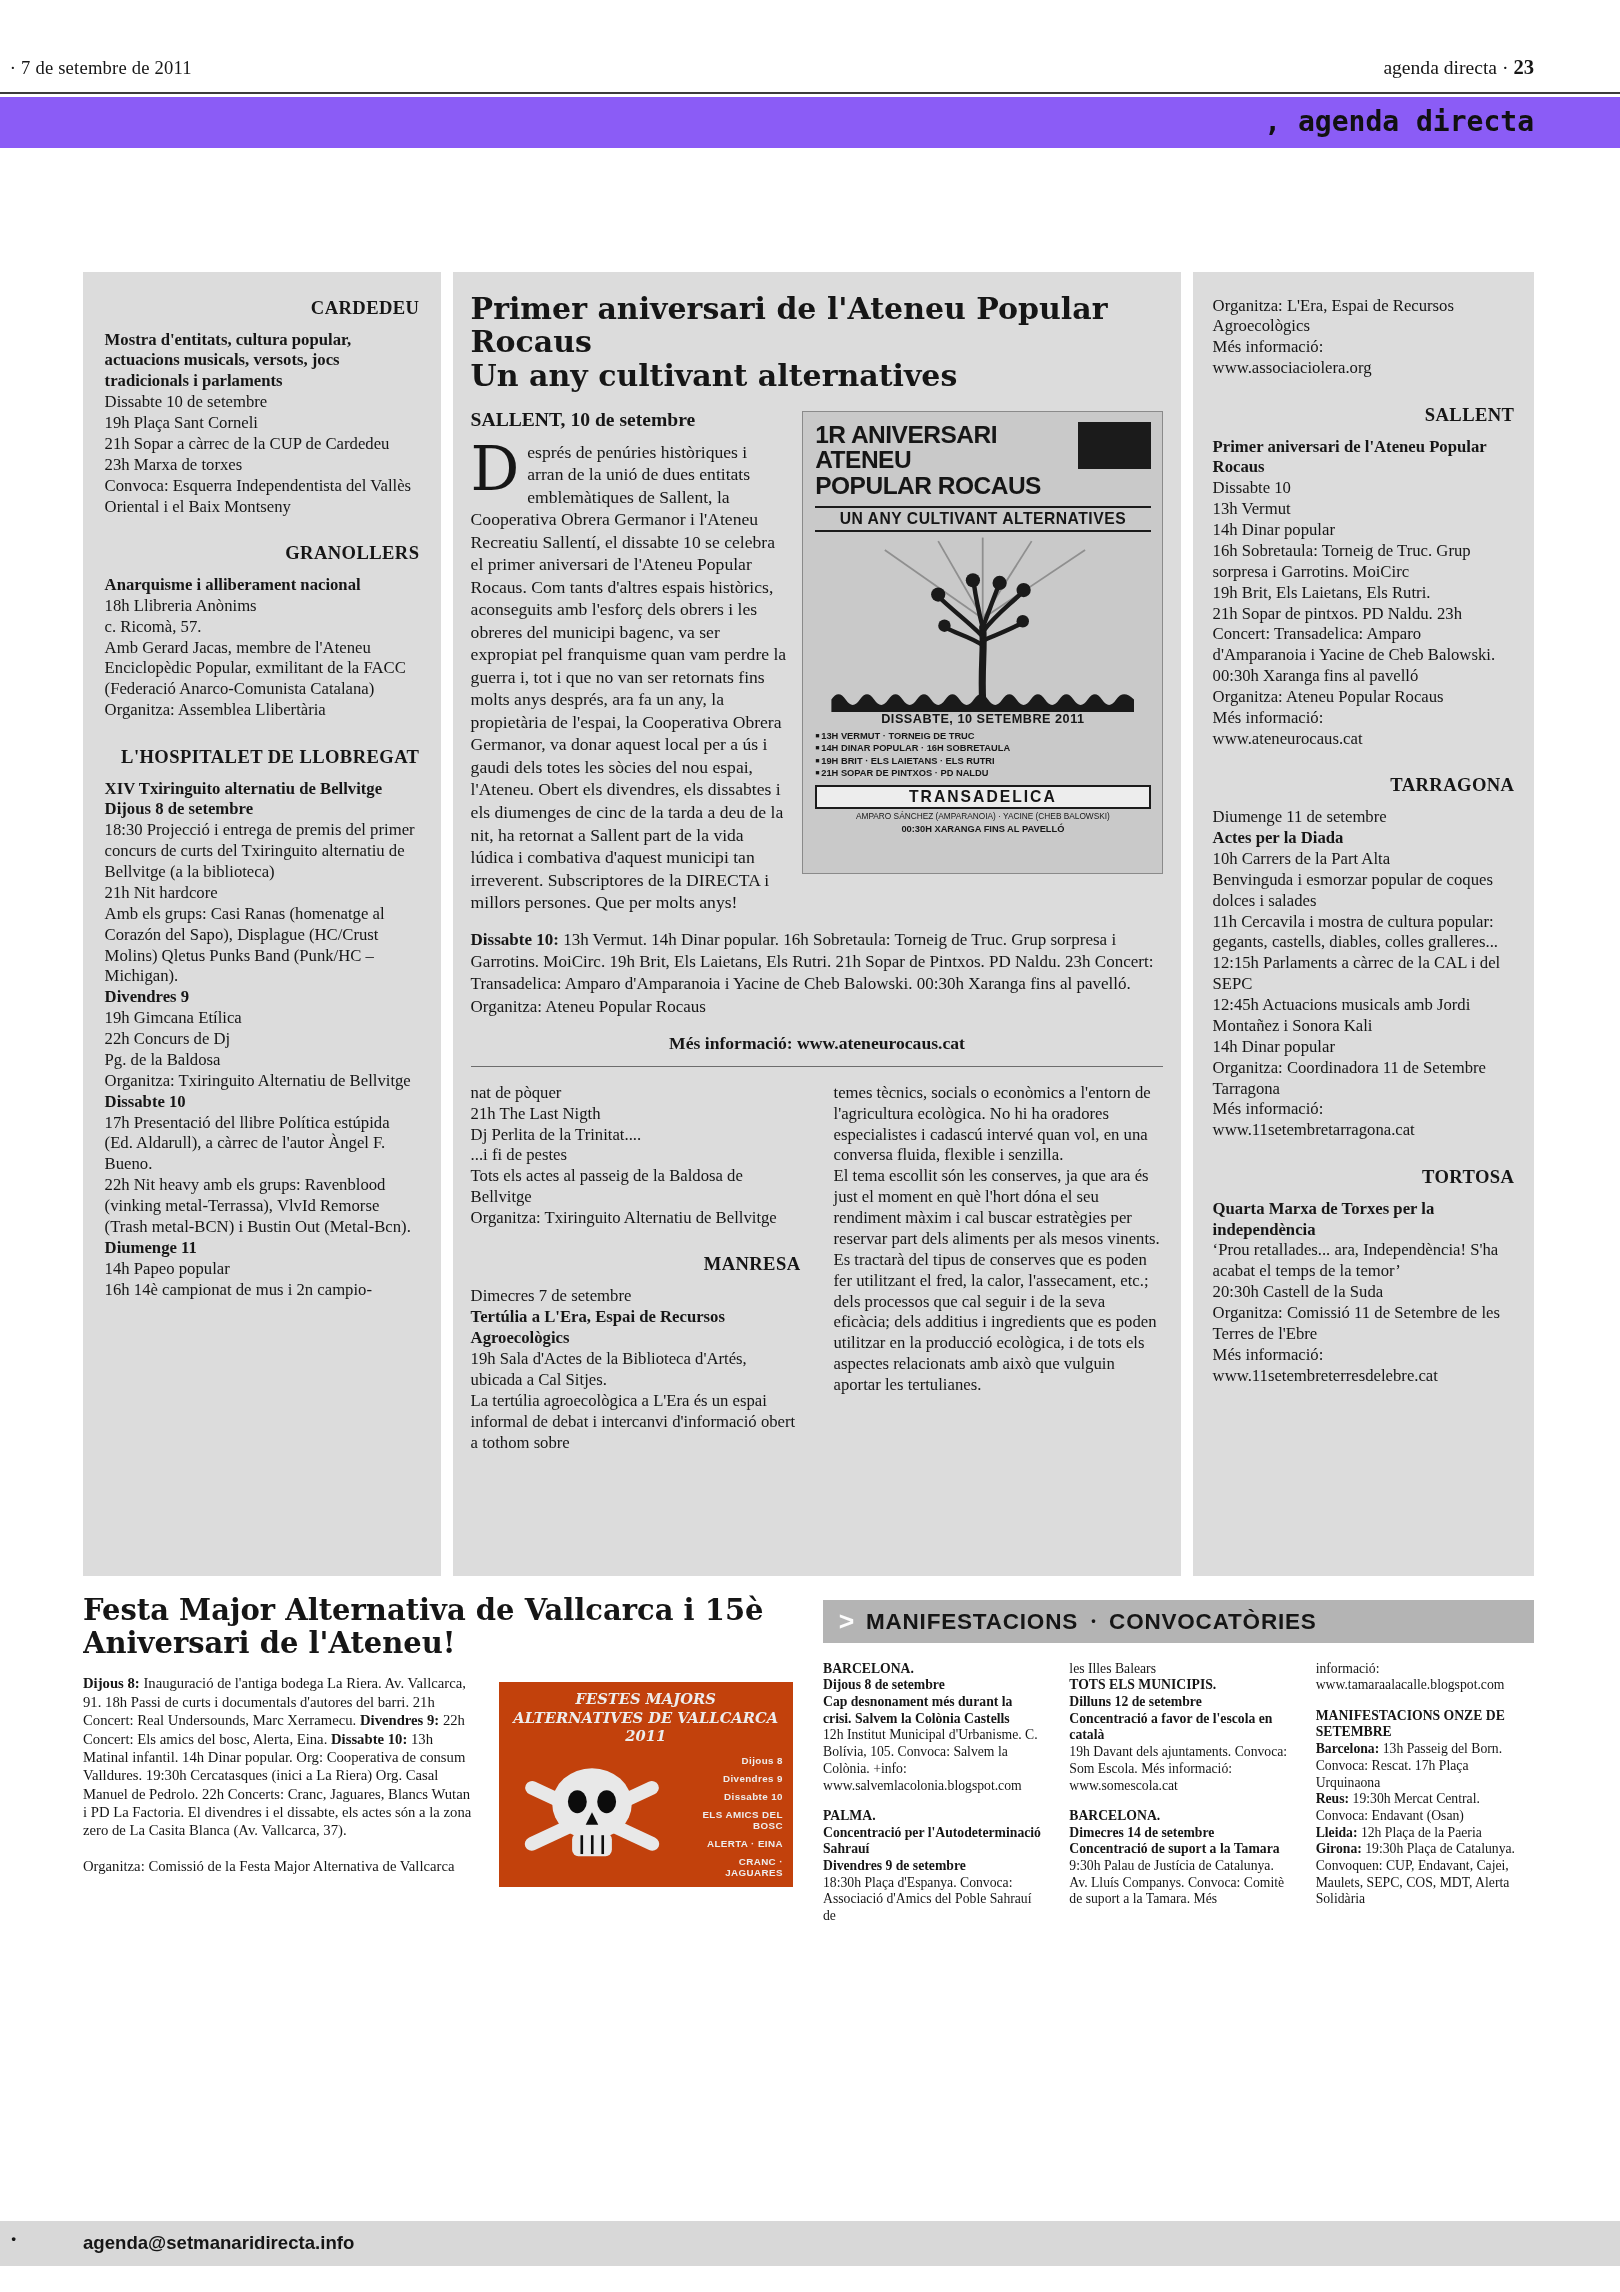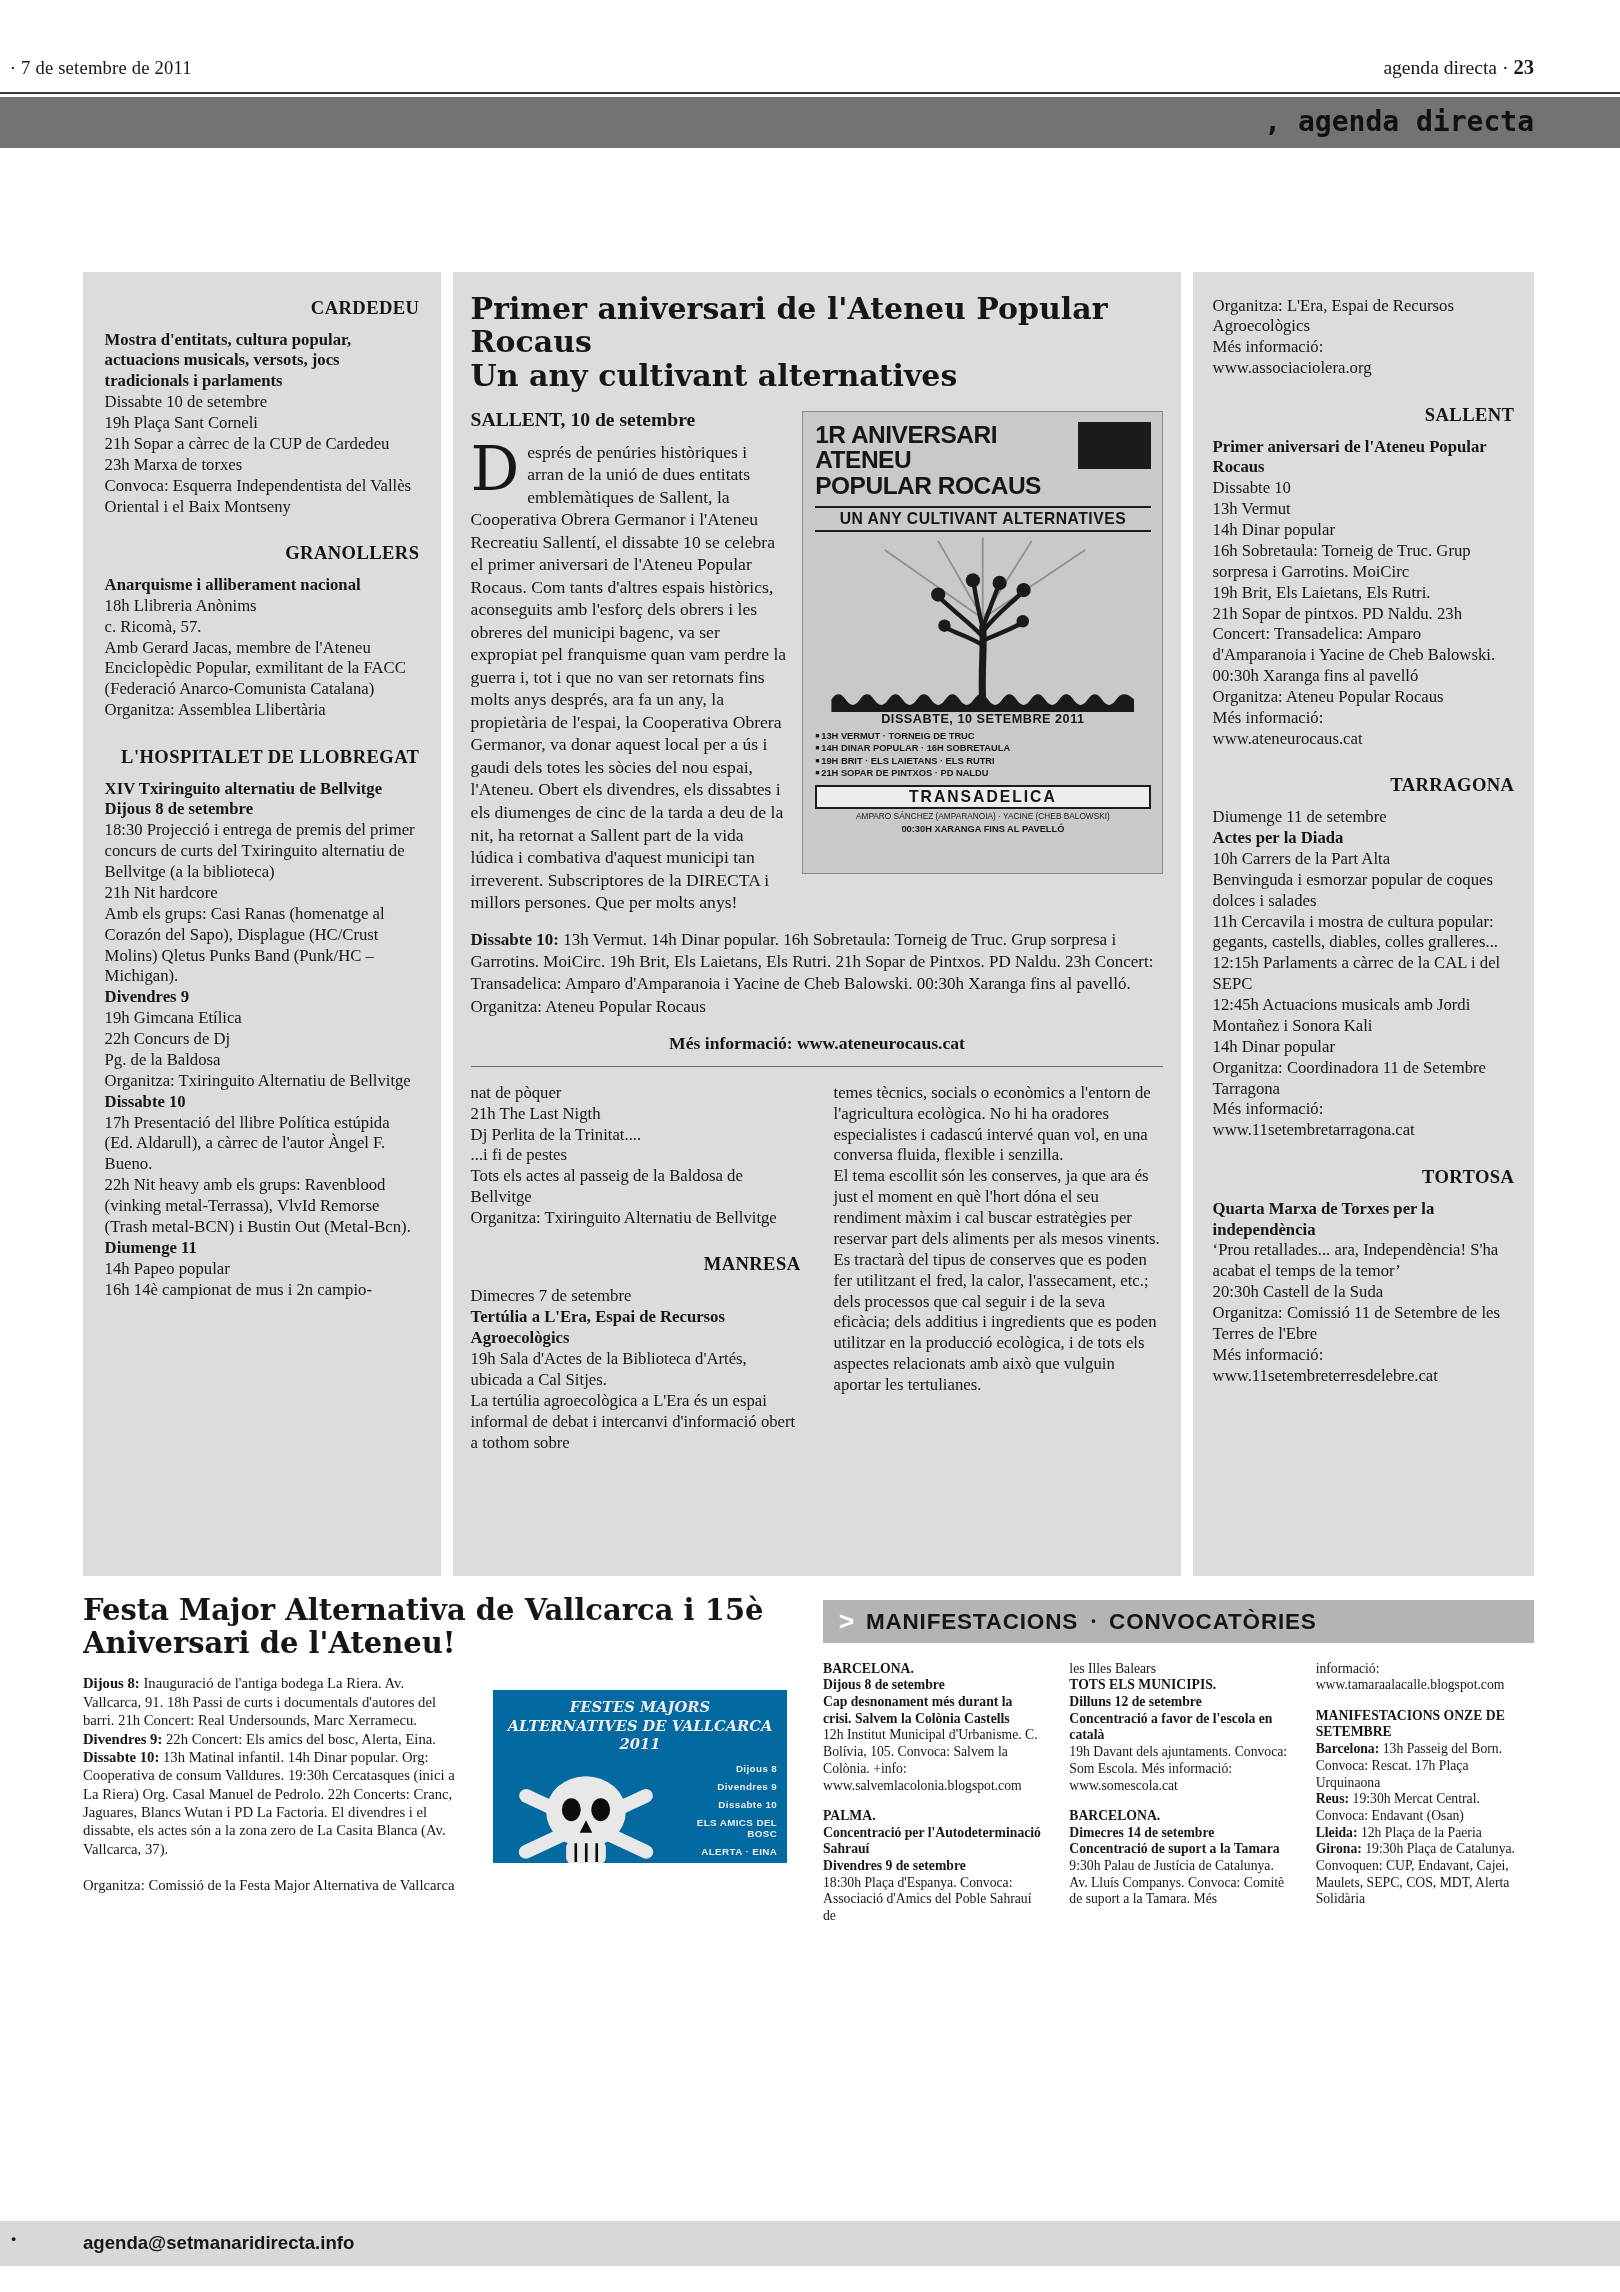--- a/index.html
+++ b/index.html
@@ -5,21 +5,21 @@
   * { box-sizing: border-box; }
   html, body { margin:0; padding:0; background:#e8e8e8; }
   .page { position:relative; width:1620px; height:2293px; background:#ffffff;
           font-family:"Liberation Serif", serif; color:#161616; margin:0 auto; overflow:hidden; }
 
   
   .top-date { position:absolute; top:57px; left:9.8px; font-size:18.6px; letter-spacing:0.2px; }
   .top-right { position:absolute; top:56px; right:86px; font-size:19.6px; }
   .top-right strong { font-size:20.6px; }
   .header-rule { position:absolute; top:92px; left:0; width:100%; border-top:2px solid #3c3c3c; }
-  .banner { position:absolute; top:97px; left:0; width:100%; height:51px; background:#737373; }
+  .banner { position:absolute; top:97px; left:0; width:100%; height:51px; background:#8b5cf6; }
   .banner-text { position:absolute; right:86px; top:7.8px; font-family:"DejaVu Sans Mono", monospace;
                  font-weight:bold; font-size:28px; color:#111; }
 
   
   .panel { position:absolute; top:272px; height:1304px; background:#dcdcdc; overflow:hidden; }
   .panel-left  { left:83px;   width:358px; padding:23.5px 21.6px; }
   .panel-center{ left:453px;  width:728px; padding:19.6px 17.6px; }
   .panel-right { left:1193px; width:341px; padding:23.5px 19.6px; }
 
   .blk { margin:0; font-size:16.7px; line-height:1.25; overflow-wrap:break-word; }
@@ -64,22 +64,22 @@
   .rp-foot { font-size:9.3px; font-weight:bold; text-align:center; margin-top:2.9px; }
 
   
   .festa { position:absolute; left:83px; top:1592px; width:720px; height:382px; overflow:hidden; }
   .festa-kicker { font-weight:bold; font-size:17.6px; }
   .festa-headline { margin:2px 0 13.7px; font-family:"DejaVu Serif", serif; font-weight:bold;
                     font-size:29px; line-height:1.15; }
   .festa-row { display:flex; gap:15.7px; }
   .festa-text { width:392px; }
   .festa-text .blk { font-size:14.7px; line-height:1.25; }
-  .vallcarca-poster { flex:0 0 294px; width:294px; height:173px; background:#0369a1; color:#ededed;
-                      position:relative; overflow:hidden; margin:16px;
+  .vallcarca-poster { flex:0 0 294px; width:294px; height:205px; background:#c2410c; color:#ededed;
+                      position:relative; overflow:hidden; margin:8px;
                       font-family:"Liberation Sans", sans-serif; }
   .vp-title { font-family:"DejaVu Serif", serif; font-style:italic; font-weight:bold; font-size:14.7px;
               text-align:center; padding:7.8px 11.8px 0; line-height:1.25; }
   .vp-skull { position:absolute; left:3.9px; top:63px; width:178px; height:149px; }
   .vp-lines { position:absolute; right:9.8px; top:73px; width:104px; text-align:right; }
   .vp-line { font-size:9.8px; font-weight:bold; letter-spacing:0.4px; margin-bottom:6.9px; }
 
   
   .manifest { position:absolute; left:823px; top:1600px; width:711px; height:372px; overflow:hidden; }
   .manifest-header { height:43px; background:#b4b4b4; display:flex; align-items:center;

